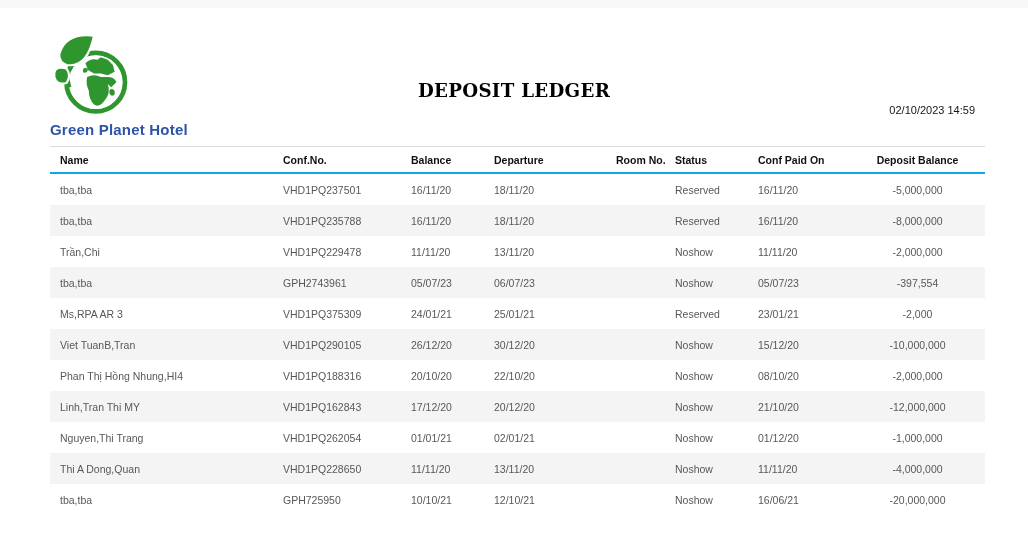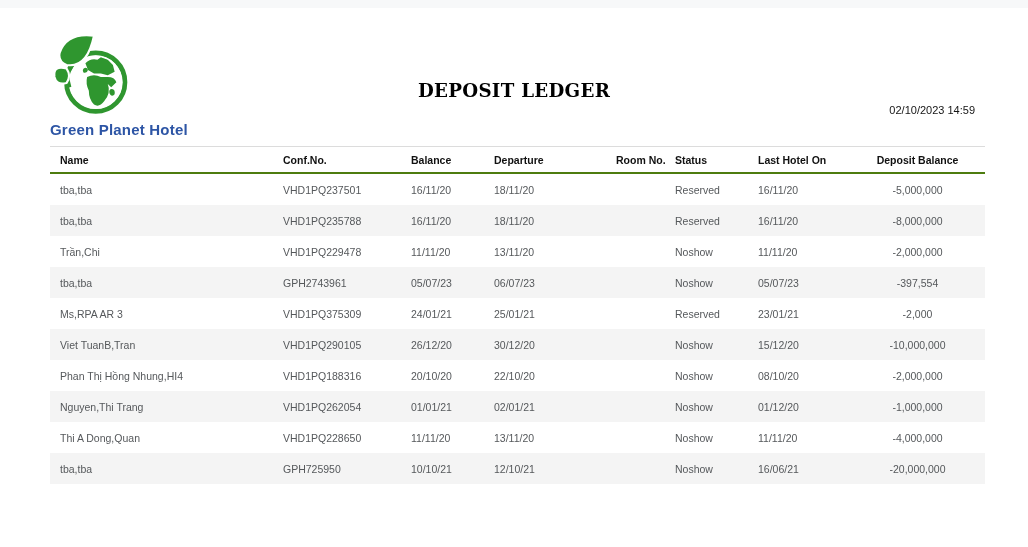--- a/index.html
+++ b/index.html
@@ -27,21 +27,21 @@
     position:absolute; top:104px; right:53px;
     font-size:11px; font-weight:normal; color:#141414;
   }
 
   
   .report-table {
     position:absolute; left:50px; top:146px; width:935px;
     border-collapse:collapse; table-layout:fixed;
   }
   .report-table thead th {
-    height:25px; border-top:1px solid #dcdcdc; border-bottom:2px solid #4d7c0f;
+    height:25px; border-top:1px solid #dcdcdc; border-bottom:2px solid #0ea5e9;
     font-size:10.5px; font-weight:bold; color:#111; text-align:left;
     padding:0; vertical-align:middle; white-space:nowrap;
   }
   .report-table tbody td {
     height:31px; font-size:10.5px; color:#55585b;
     padding:0; vertical-align:middle; white-space:nowrap;
     overflow:hidden; text-overflow:clip;
   }
   .report-table tbody tr:nth-child(even) { background:#f4f4f4; }
   .report-table th:first-child, .report-table td:first-child { padding-left:10px; }
@@ -96,21 +96,21 @@
         <col style="width:125px">
     </colgroup>
     <thead>
       <tr>
         <th>Name</th>
         <th>Conf.No.</th>
         <th>Balance</th>
         <th>Departure</th>
         <th>Room No.</th>
         <th>Status</th>
-        <th>Last Hotel On</th>
+        <th>Conf Paid On</th>
         <th class="col-balance">Deposit Balance</th>
       </tr>
     </thead>
     <tbody>
         <tr>
       <td>tba,tba</td>
       <td>VHD1PQ237501</td>
       <td>16/11/20</td>
       <td>18/11/20</td>
       <td></td>
@@ -172,20 +172,30 @@
       <td>Phan Thị Hồng Nhung,HI4</td>
       <td>VHD1PQ188316</td>
       <td>20/10/20</td>
       <td>22/10/20</td>
       <td></td>
       <td>Noshow</td>
       <td>08/10/20</td>
       <td class="col-balance">-2,000,000</td>
     </tr>
         <tr>
+      <td>Linh,Tran Thi MY</td>
+      <td>VHD1PQ162843</td>
+      <td>17/12/20</td>
+      <td>20/12/20</td>
+      <td></td>
+      <td>Noshow</td>
+      <td>21/10/20</td>
+      <td class="col-balance">-12,000,000</td>
+    </tr>
+        <tr>
       <td>Nguyen,Thi Trang</td>
       <td>VHD1PQ262054</td>
       <td>01/01/21</td>
       <td>02/01/21</td>
       <td></td>
       <td>Noshow</td>
       <td>01/12/20</td>
       <td class="col-balance">-1,000,000</td>
     </tr>
         <tr>

